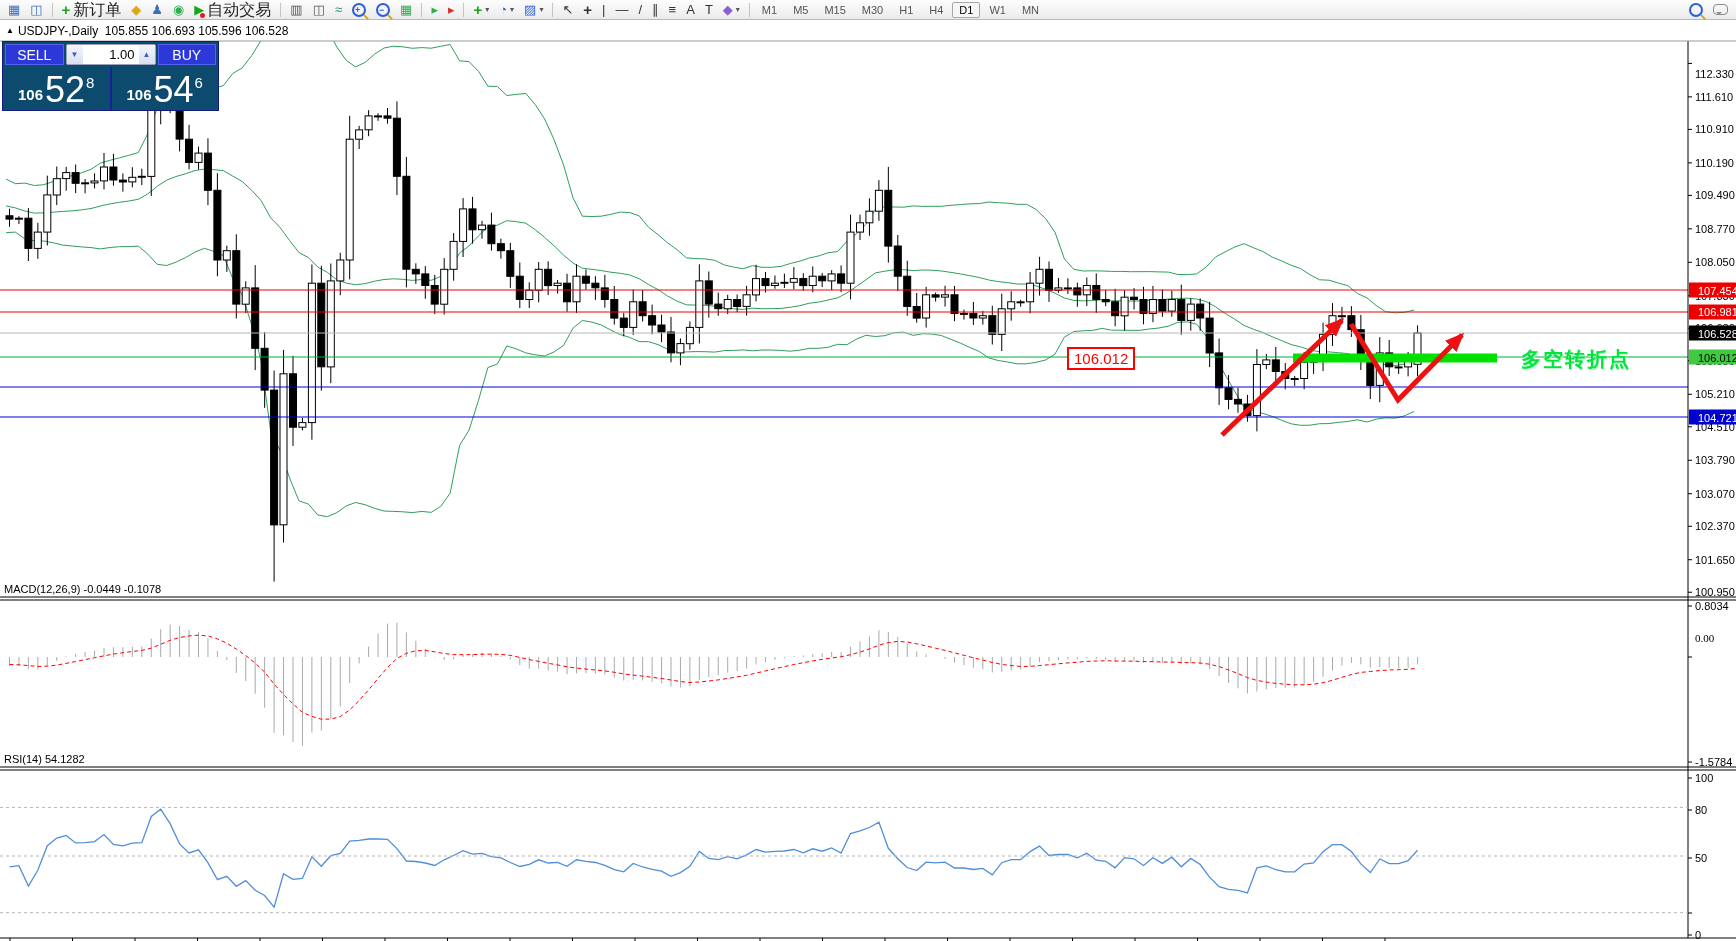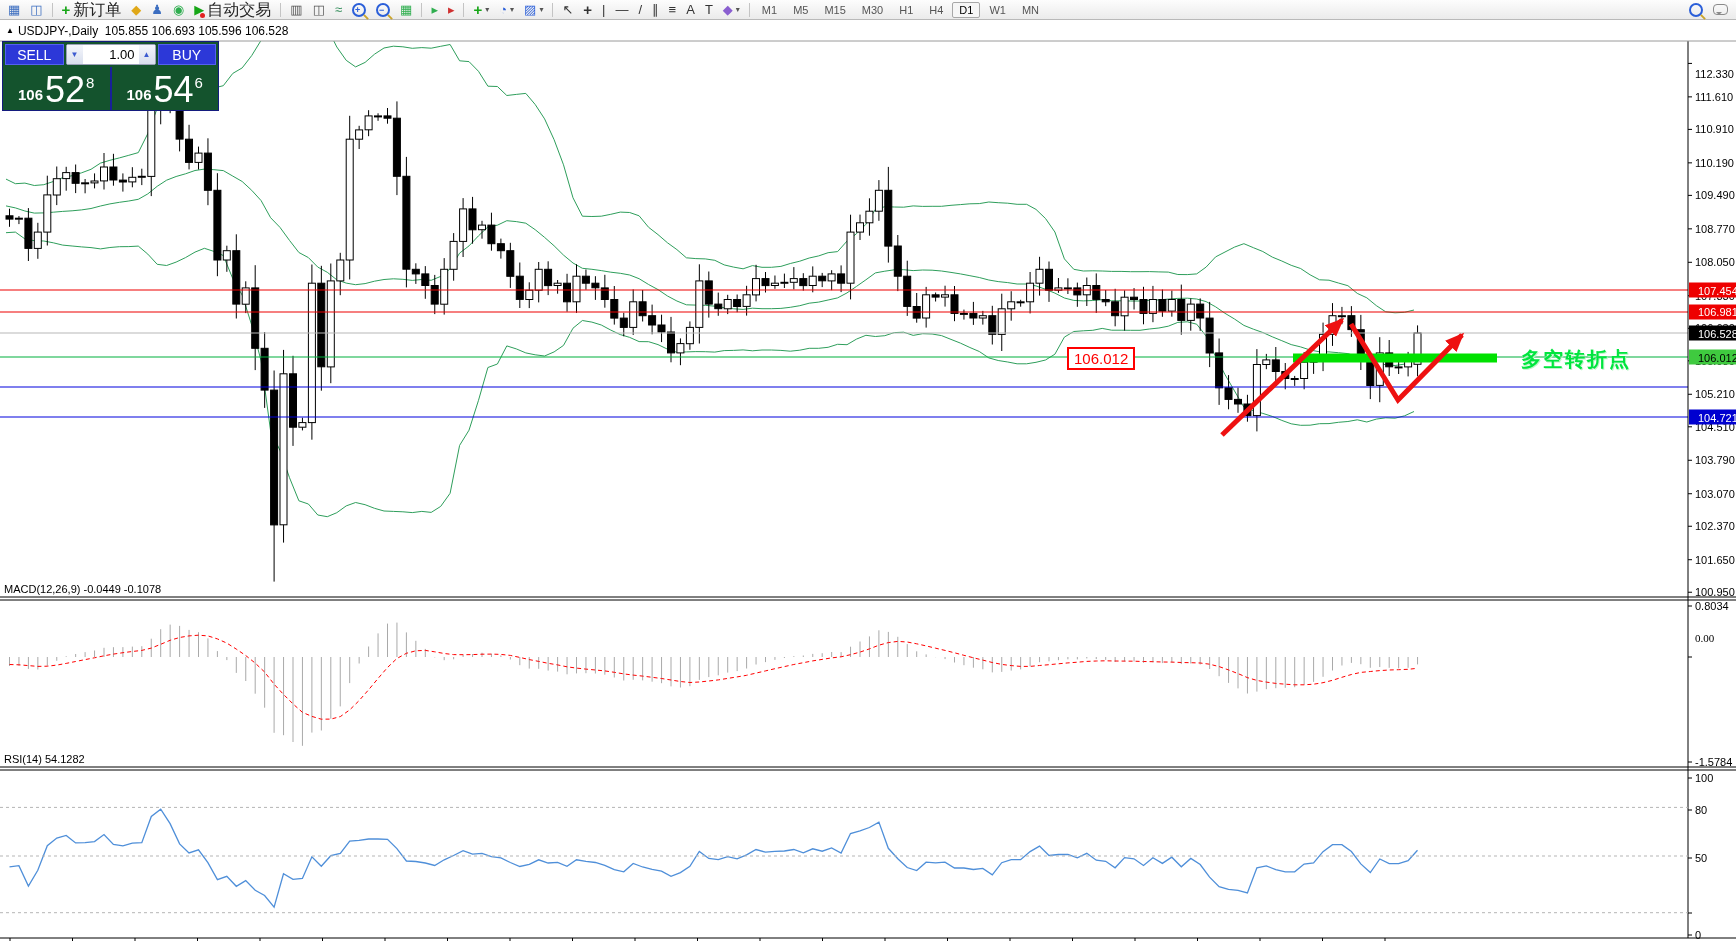--- a/index.html
+++ b/index.html
@@ -25,21 +25,21 @@
   
   .chart{position:absolute;left:0;top:20px;width:1736px;height:921px;background:#fff;}
   .chart svg{position:absolute;left:0;top:0;}
   .symline{position:absolute;left:6px;top:4px;font-size:12px;color:#000;z-index:5;}
   .symline .tri{font-size:8px;vertical-align:2px;margin-right:4px;}
   .paneLbl{position:absolute;left:4px;font-size:11px;color:#000;z-index:5;}
   .ptick{position:absolute;left:1695px;font-size:11px;color:#000;transform:translateY(-50%);z-index:4;}
   .badge{position:absolute;left:1689px;width:47px;height:15px;font-size:11px;display:flex;align-items:center;
     padding-left:9px;box-sizing:border-box;transform:translateY(-50%);z-index:6;}
   
-  .tpanel{position:absolute;left:2px;top:21px;width:215px;background:#14532d;border:1px solid #141b7e;z-index:30;color:#fff;}
+  .tpanel{position:absolute;left:2px;top:21px;width:215px;background:#0c4a6e;border:1px solid #141b7e;z-index:30;color:#fff;}
   .trow{display:flex;height:25px;align-items:stretch;}
   .tbtn2{flex:1;display:flex;align-items:center;justify-content:center;font-size:14px;background:#2c38d8;
     border:1px solid #5560f0;margin:2px;color:#fff;}
   .volbox{width:88px;background:#fff;border:1px solid #9aa0b8;border-radius:2px;margin:2px 0;display:flex;align-items:stretch;}
   .spin{width:16px;background:linear-gradient(#f4f6fb,#d9dfee);color:#3c5ad0;font-size:8px;display:flex;align-items:center;justify-content:center;}
   .volval{flex:1;color:#000;font-size:13px;display:flex;align-items:center;justify-content:flex-end;padding-right:4px;}
   .prow{display:flex;height:43px;}
   .phalf{flex:1;display:flex;align-items:flex-end;justify-content:center;padding-bottom:3px;}
   .phalf.l{border-right:2px solid #18209a;}
   .pprefix{font-size:15px;font-weight:bold;margin:0 2px 4px 0;}

